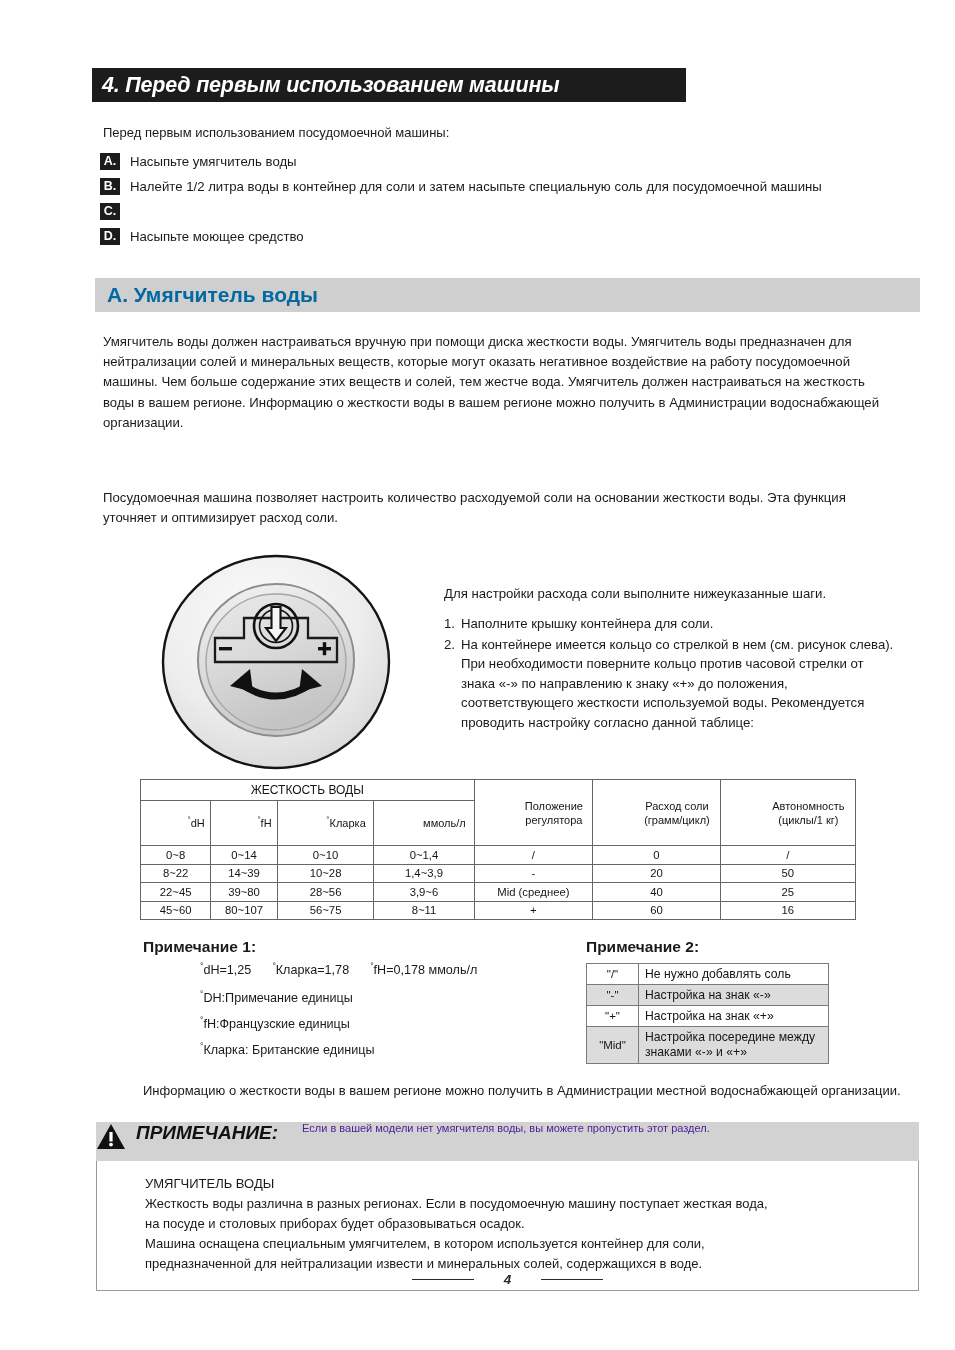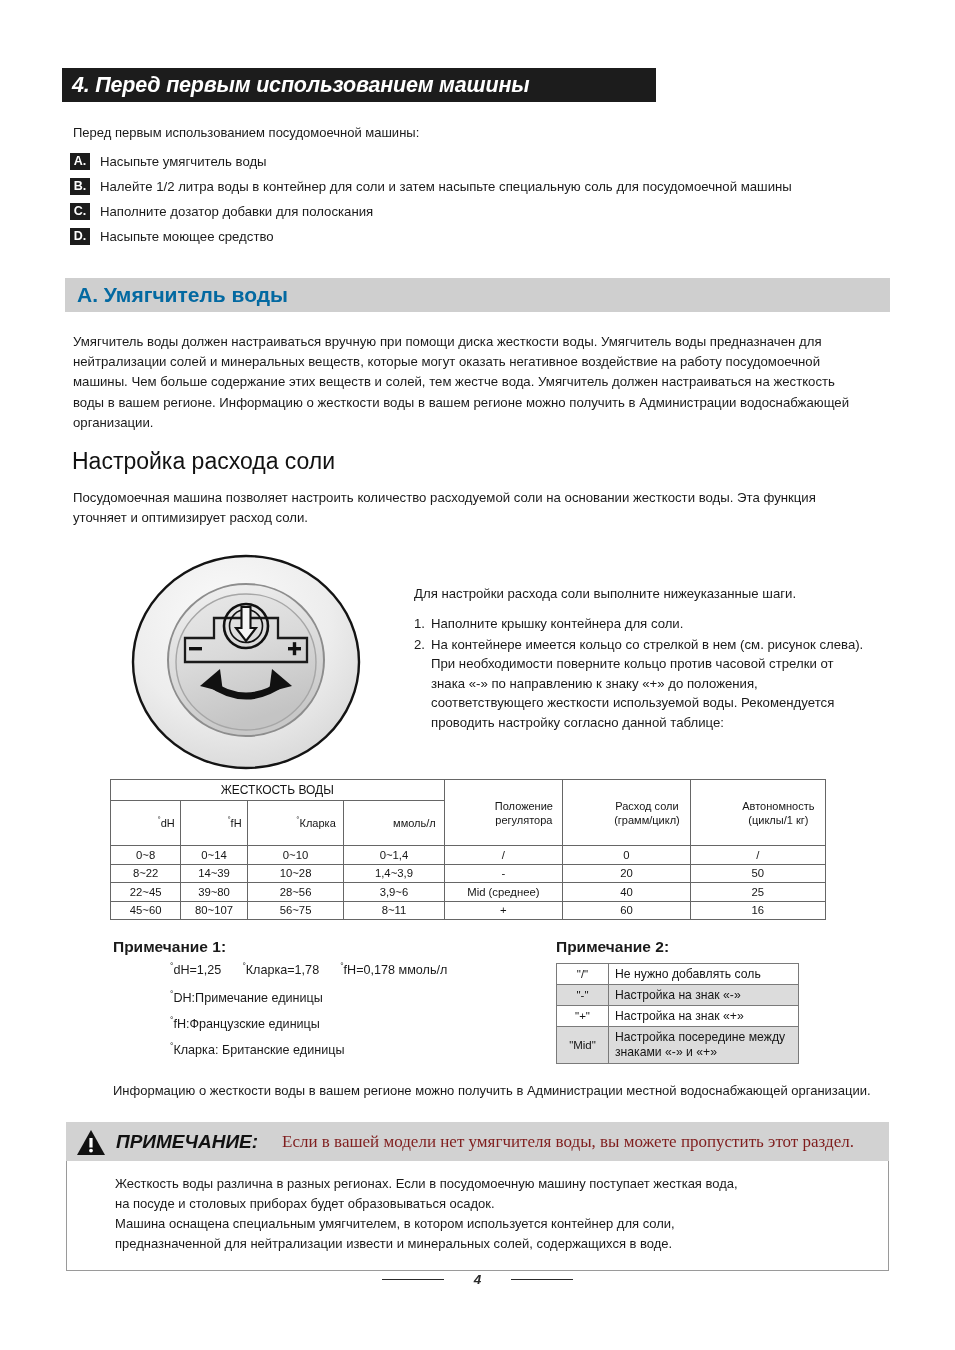--- a/index.html
+++ b/index.html
@@ -7,21 +7,21 @@
     margin: 0; padding: 0;
     background: #ffffff;
   }
   body {
     width: 955px; height: 1350px;
     position: relative;
     font-family: "Liberation Sans", sans-serif;
     color: #1a1a1a;
     overflow: hidden;
   }
-  .page { position: absolute; inset: 0; }
+  .page { position: absolute; inset: 0; margin-left: 30px; }
 
   
   .chapter-bar {
     position: absolute;
     left: 62px; top: 68px;
     width: 594px; height: 34px;
     background: #1c1c1c;
     display: flex; align-items: center;
   }
   .chapter-bar .txt {
@@ -214,35 +214,32 @@
   
   .notebox {
     position: absolute;
     left: 66px; top: 1122px;
     width: 823px;
   }
   .notebox-head {
     background: #d2d2d2;
     height: 39px;
     display: flex;
-    align-items: center;
-    padding-left: 10px;
   }
   .tri-icon { flex: 0 0 auto; margin-right: 10px; margin-top: 1px; }
   .notebox-head .label {
     font-size: 19px;
     font-weight: bold;
     font-style: italic;
     color: #111111;
     margin-right: 24px;
   }
   .notebox-head .sub {
-    font-size: 17px;
-    color: #7f1d1d;
-    font-family: Liberation Serif, serif;
+    font-size: 11px;
+    color: #4c1d95;
   }
   .notebox-body {
     border: 1px solid #9a9a9a;
     border-top: none;
     background: #ffffff;
     padding: 13px 0 16px 48px;
   }
   .notebox-body .ln {
     font-size: 13px;
     line-height: 20px;
@@ -284,35 +281,33 @@
     <div class="abcd-row">
       <span class="abcd-marker">A.</span>
       <span class="abcd-text">Насыпьте умягчитель воды</span>
     </div>
     <div class="abcd-row">
       <span class="abcd-marker">B.</span>
       <span class="abcd-text">Налейте 1/2 литра воды в контейнер для соли и затем насыпьте специальную соль для посудомоечной машины</span>
     </div>
     <div class="abcd-row">
       <span class="abcd-marker">C.</span>
-      <span class="abcd-text">Наполните дозатор добавки для полоскания</span>
     </div>
     <div class="abcd-row">
       <span class="abcd-marker">D.</span>
       <span class="abcd-text">Насыпьте моющее средство</span>
     </div>
   </div>
 
   <div class="section-bar">
     <span class="txt">A. Умягчитель воды</span>
   </div>
 
   <div class="body-para">Умягчитель воды должен настраиваться вручную при помощи диска жесткости воды. Умягчитель воды предназначен для нейтрализации солей и минеральных веществ, которые могут оказать негативное воздействие на работу посудомоечной машины. Чем больше содержание этих веществ и солей, тем жестче вода. Умягчитель должен настраиваться на жесткость воды в вашем регионе. Информацию о жесткости воды в вашем регионе можно получить в Администрации водоснабжающей организации.</div>
 
-  <div class="sub-heading">Настройка расхода соли</div>
   <div class="sub-para">Посудомоечная машина позволяет настроить количество расходуемой соли на основании жесткости воды. Эта функция уточняет  и оптимизирует расход соли.</div>
 
   <div class="dial-wrap">
     <svg width="240" height="225" viewBox="0 0 240 225">
       <defs>
         <radialGradient id="outerG" cx="42%" cy="30%" r="75%">
           <stop offset="0%" stop-color="#fbfbfb"></stop>
           <stop offset="60%" stop-color="#ededed"></stop>
           <stop offset="100%" stop-color="#d8d8d8"></stop>
         </radialGradient>
@@ -462,20 +457,21 @@
     <div class="notebox-head">
       <svg class="tri-icon" width="30" height="27" viewBox="0 0 30 27">
         <path d="M15 1 L29 26 L1 26 Z" fill="#111111"></path>
         <rect x="13.4" y="9" width="3.2" height="9.5" fill="#ffffff"></rect>
         <circle cx="15" cy="21.6" r="1.9" fill="#ffffff"></circle>
       </svg>
       <span class="label">ПРИМЕЧАНИЕ:</span>
       <span class="sub">Если в вашей модели нет умягчителя воды, вы можете пропустить этот раздел.</span>
     </div>
     <div class="notebox-body">
+      <div class="ln">УМЯГЧИТЕЛЬ ВОДЫ</div>
       <div class="ln">Жесткость воды различна в разных регионах. Если в посудомоечную машину поступает жесткая вода,</div>
       <div class="ln">на посуде и столовых приборах будет образовываться осадок.</div>
       <div class="ln">Машина оснащена специальным умягчителем, в котором используется контейнер для соли,</div>
       <div class="ln">предназначенной для нейтрализации извести и минеральных солей, содержащихся в воде.</div>
     </div>
   </div>
 
   <div class="footer">
     <span class="rule"></span>
     <span class="pageno">4</span>

